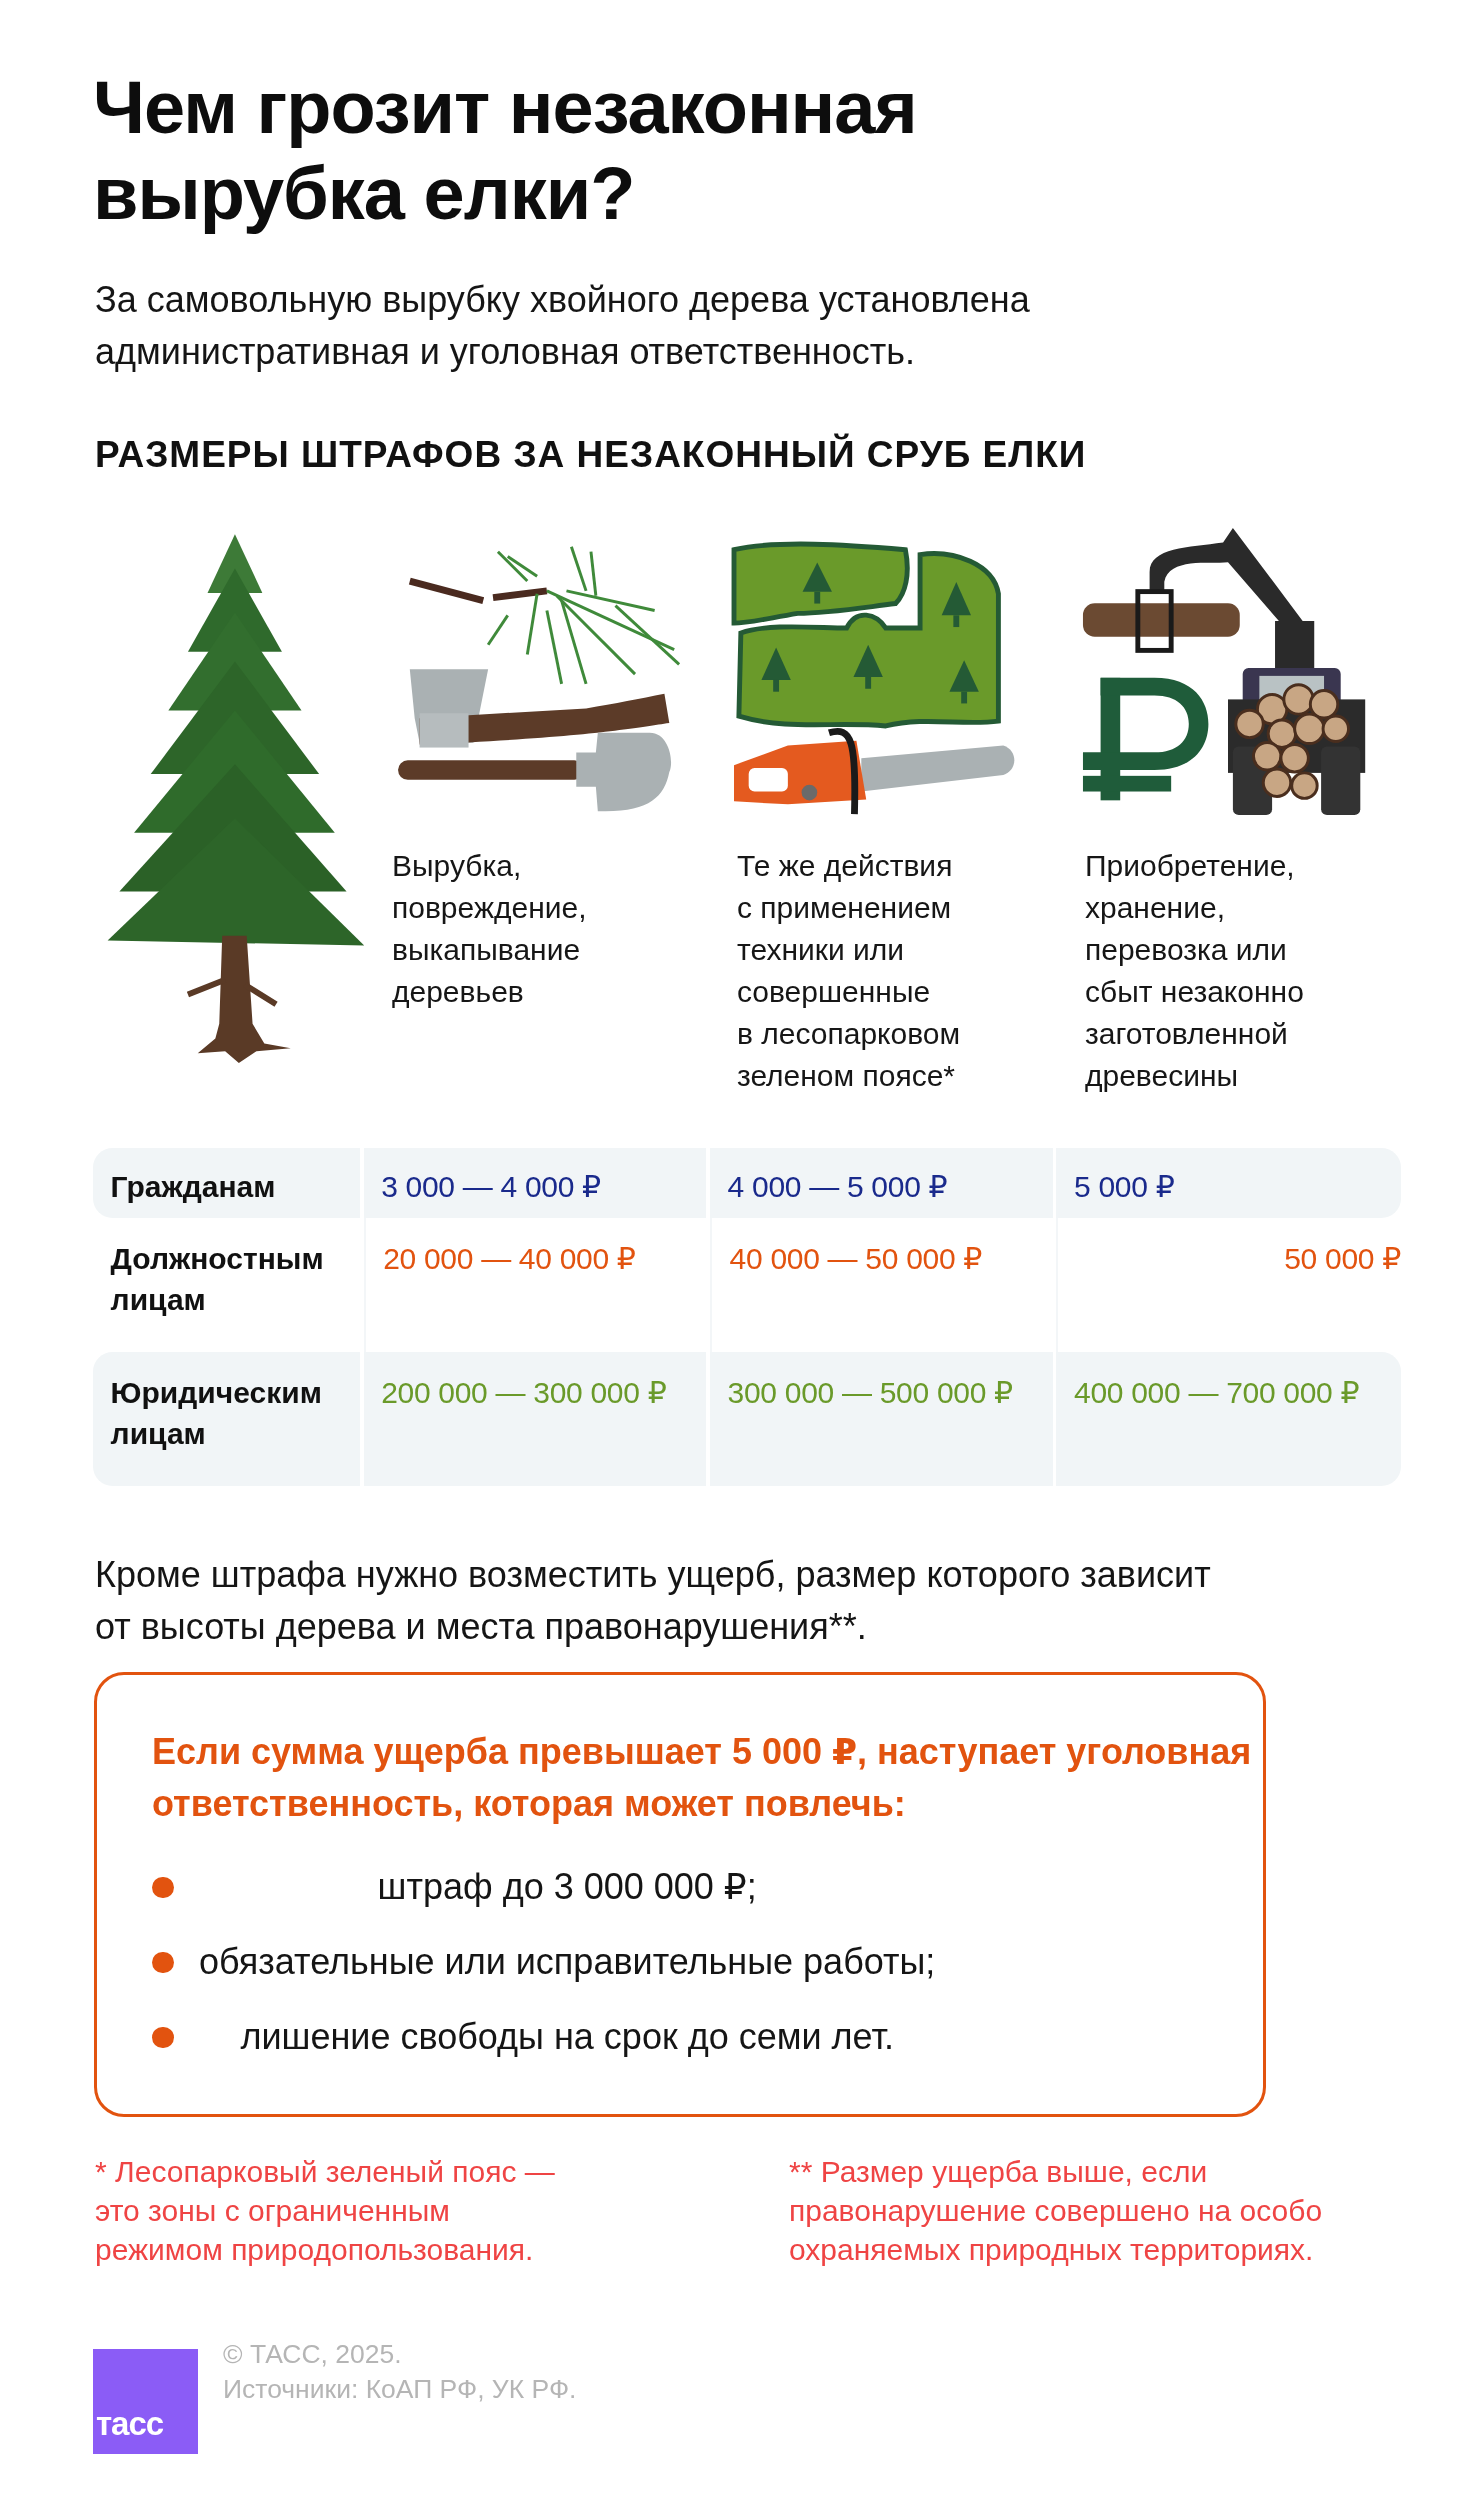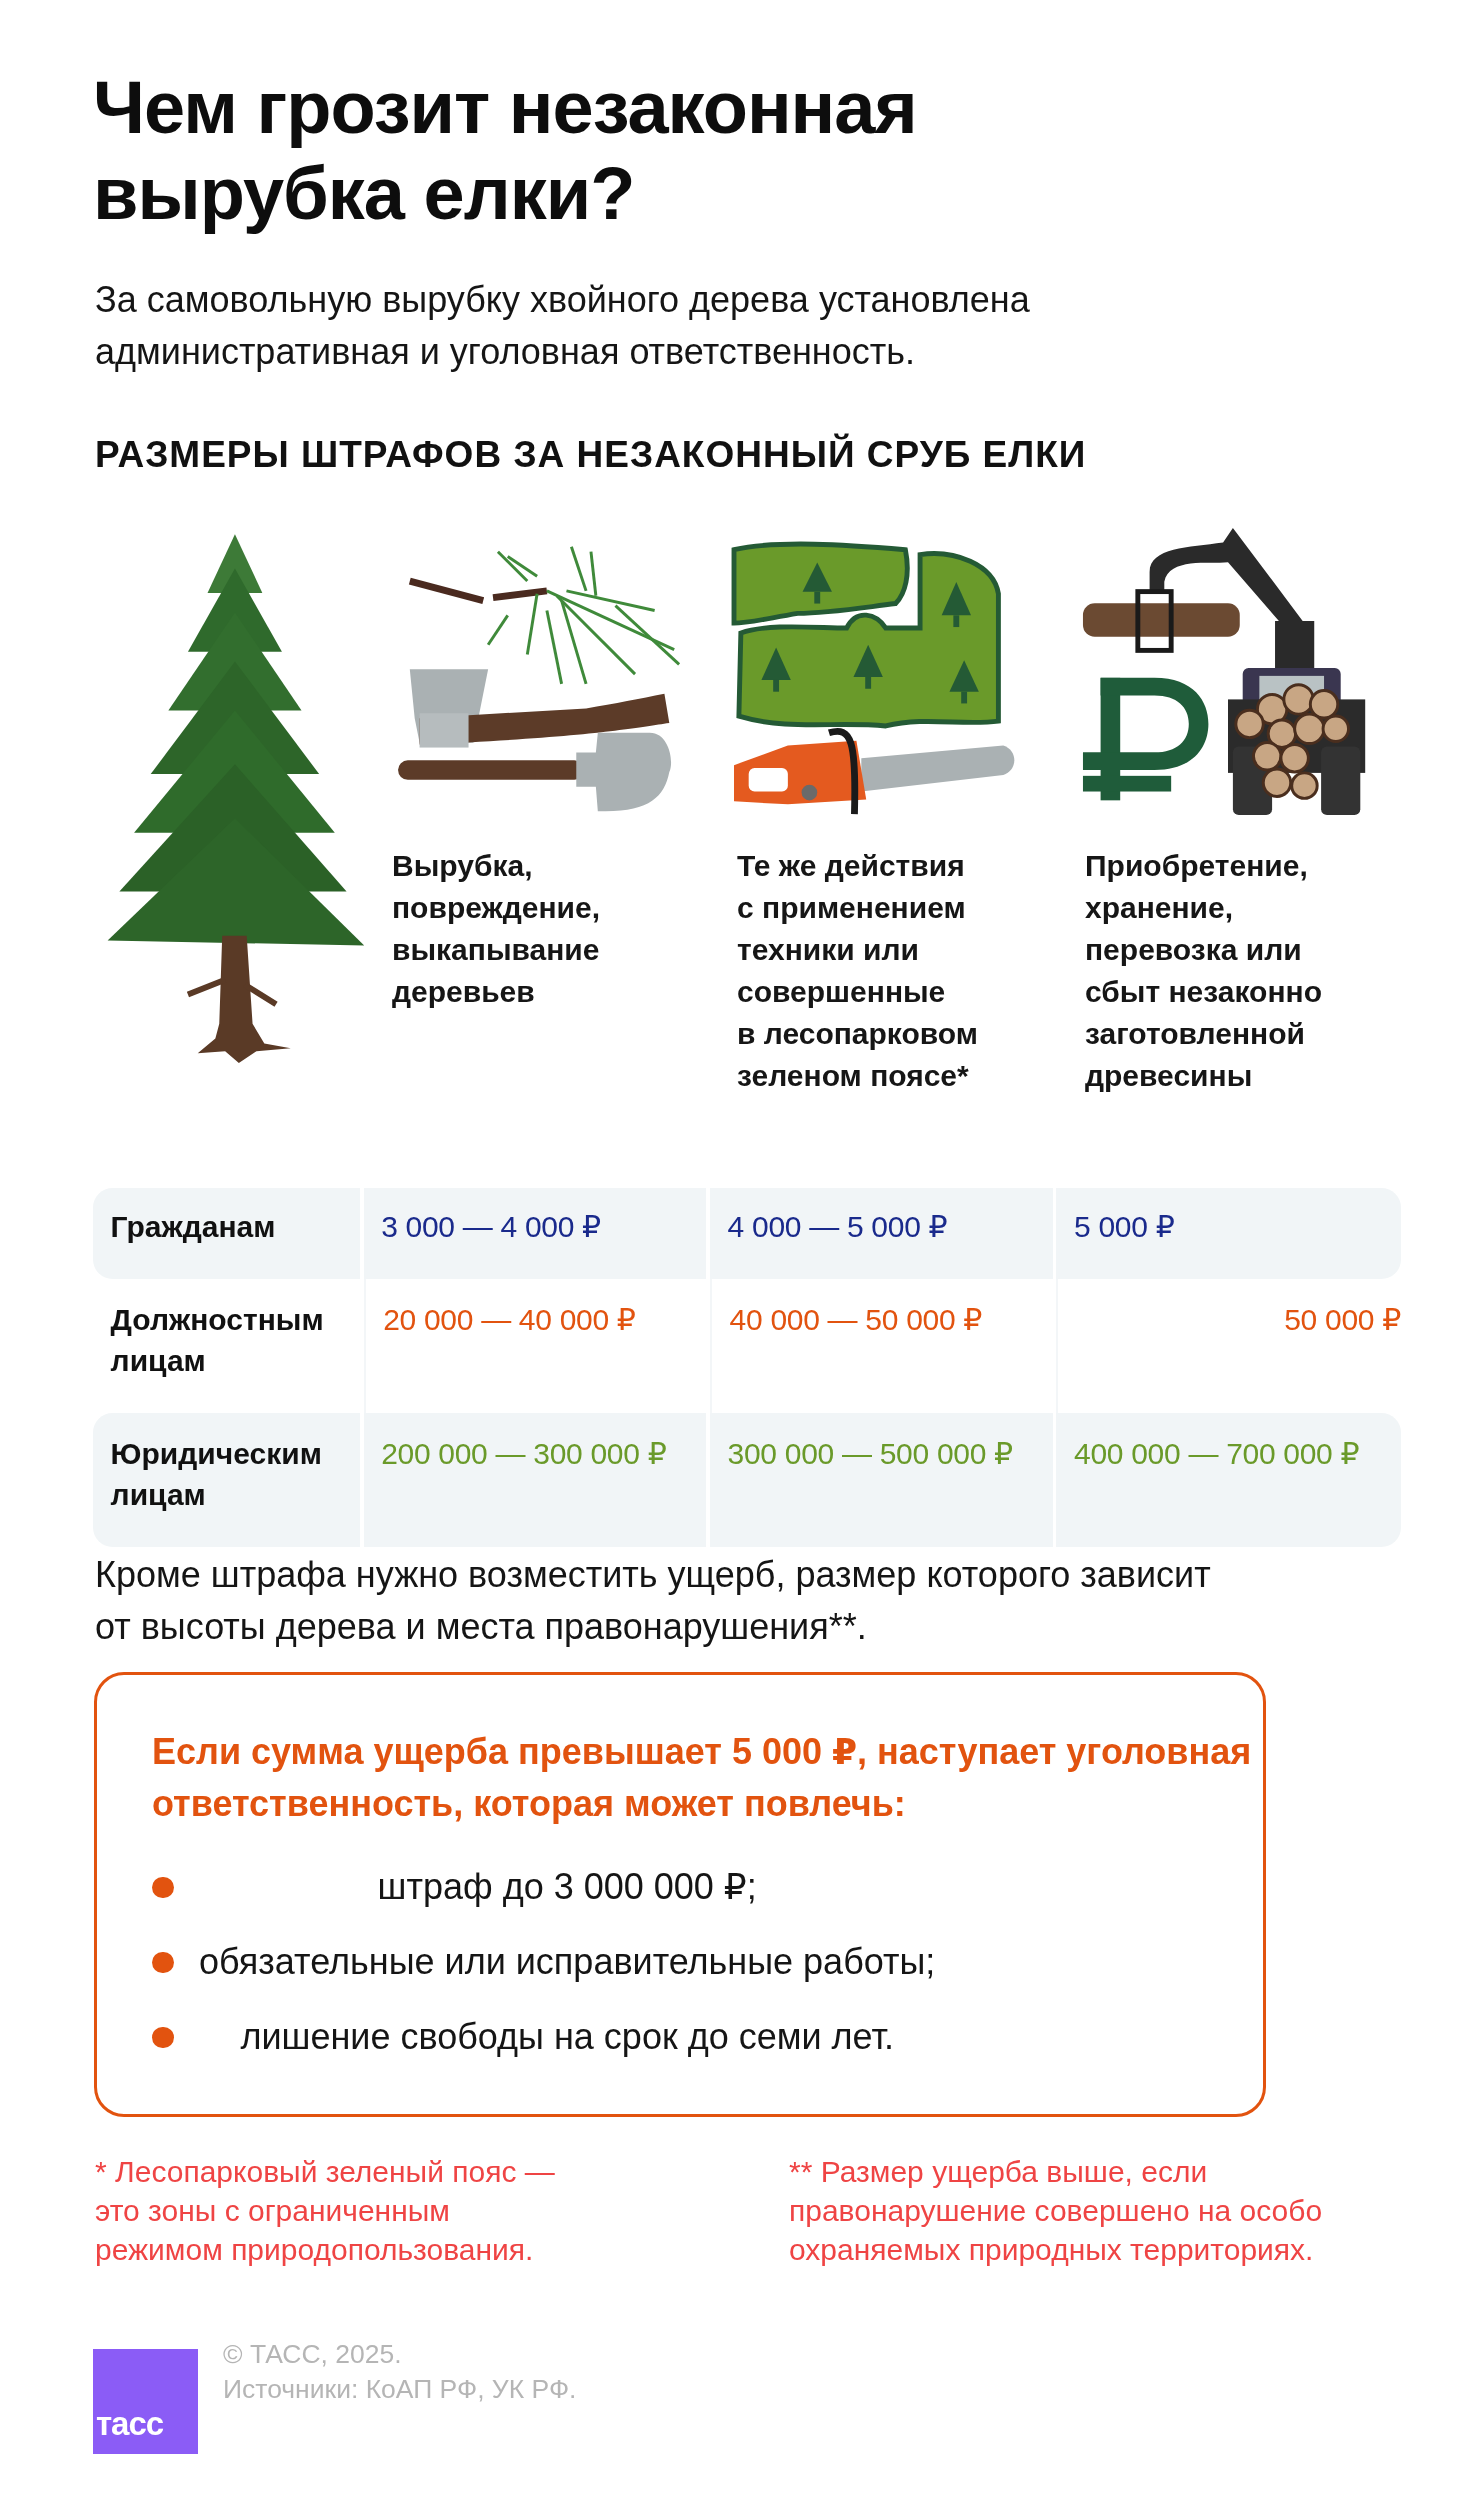--- a/index.html
+++ b/index.html
@@ -21,36 +21,36 @@
   }
   .section-heading {
     left: 95px; top: 431px;
     font-size: 37px; line-height: 47px; font-weight: 700; letter-spacing: 1px;
     color: #111111;
   }
 
   .illus { position: absolute; }
   .col-desc {
     position: absolute; top: 845px; width: 294px;
-    font-size: 30px; line-height: 42px; font-weight: 700; color: #161616;
+    font-size: 30px; line-height: 42px; font-weight: 400; color: #161616;
   }
 
   
   .fines-table { position: absolute; left: 93px; top: 1148px; width: 1308px; }
   .f-row { display: flex; }
   .f-row.shaded .f-cell { background: #f1f5f7; }
   .f-row.plain .f-cell { background: #ffffff; }
   .f-cell {
     box-sizing: border-box; padding: 17.6px 0 0 17.6px;
     font-size: 30px; line-height: 41px;
   }
   .f-cell.label { width: 267px; font-weight: 700; color: #111; }
   .f-cell.val { width: 343px; margin-left: 3.9px; font-weight: 400; letter-spacing: -0.3px; }
   .f-cell.val:last-child { width: 345px; }
-  .r1 .f-cell { height: 91px; margin-top: 40px; }
+  .r1 .f-cell { height: 70px; }
   .r2 .f-cell { height: 134px; padding-top: 19.6px; }
   .r3 .f-cell { height: 134px; padding-top: 19.6px; }
   .r1 .f-cell.label { border-radius: 19.6px 0 0 19.6px; }
   .r1 .f-cell.val:last-child { border-radius: 0 19.6px 19.6px 0; }
   .r3 .f-cell.label { border-radius: 19.6px 0 0 19.6px; }
   .r3 .f-cell.val:last-child { border-radius: 0 19.6px 19.6px 0; }
   .r2 .f-cell { border-left: 2px solid #f3f6f8; }
   .r2 .f-cell.label { border-left: none; }
 
   .damage-note {

